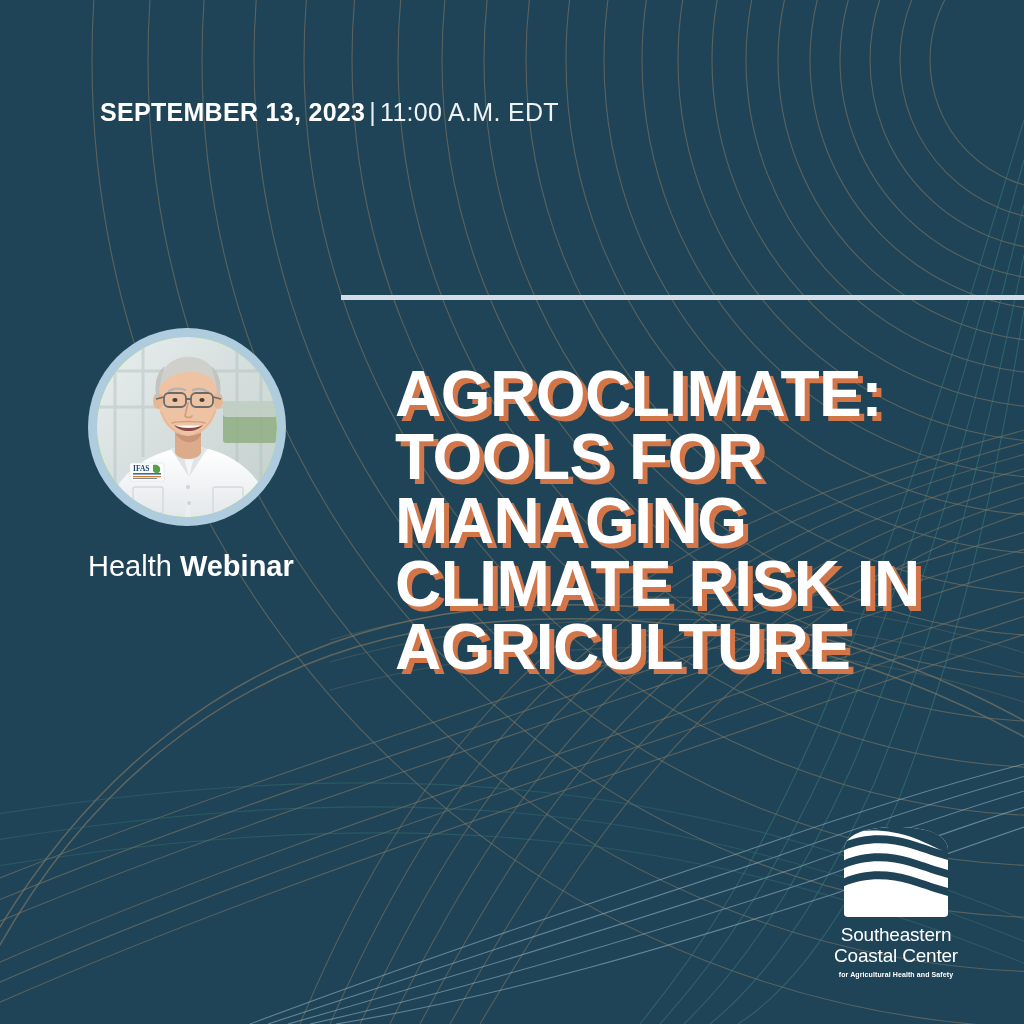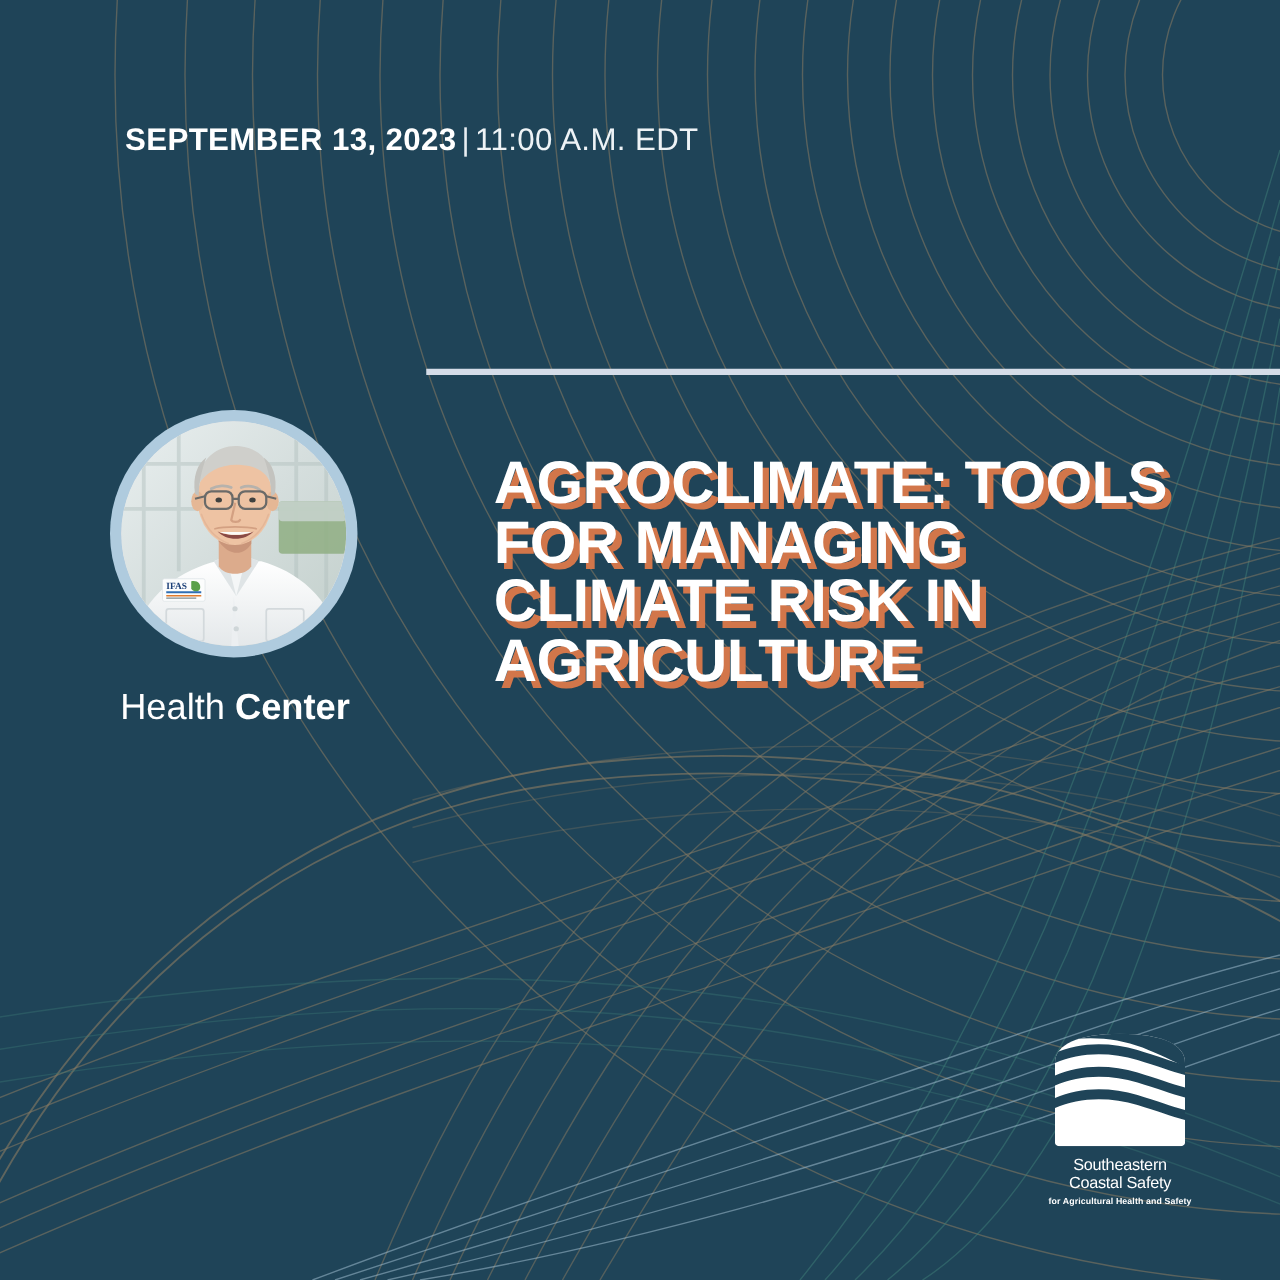--- a/index.html
+++ b/index.html
@@ -63,21 +63,21 @@
     height: 5px;
     background: #d4dce8;
   }
 
   
   #main-title {
     position: absolute;
     left: 395px;
     top: 363px;
     width: 560px;
-    font-size: 48px;
+    font-size: 64px;
     line-height: 0.99;
     font-weight: 700;
     color: #ffffff;
     letter-spacing: -0.5px;
     text-transform: uppercase;
     text-shadow: 5px 5px 0 #d2764a;
     font-stretch: condensed;
   }
 
   
@@ -96,21 +96,21 @@
     background: #afcbde;
     padding: 9px;
   }
 
   #speaker-photo {
     position: relative;
     width: 180px;
     height: 180px;
     border-radius: 50%;
     overflow: hidden;
-    background: #e5e5e5;
+    background: #bef264;
   }
 
   #speaker-name {
     margin-top: 24px;
     text-align: center;
     font-size: 29px;
     color: #ffffff;
     white-space: nowrap;
   }
   #speaker-name .sp-first { font-weight: 400; }
@@ -121,21 +121,21 @@
     position: absolute;
     left: 826px;
     top: 826px;
     width: 140px;
   }
   #org-mark { display: block; width: 112px; height: 92px; margin: 0 auto; }
   #org-name {
     margin-top: 7px;
     text-align: center;
     color: #ffffff;
-    font-size: 13px;
+    font-size: 19px;
     line-height: 1.08;
     font-weight: 400;
     letter-spacing: -0.2px;
   }
   #org-tagline {
     margin-top: 5px;
     text-align: center;
     color: #ffffff;
     font-size: 7px;
     font-weight: 700;
@@ -333,21 +333,21 @@
             <path d="M75 86 C 82 84, 100 84, 108 86" stroke="#d3a082" stroke-width="1.4" fill="none" stroke-linecap="round"></path>
 
             <path d="M64 74 C 68 86, 76 94, 86 98" stroke="#e0b193" stroke-width="1.2" fill="none" opacity="0.7"></path>
             <path d="M118 74 C 114 86, 106 94, 96 98" stroke="#e0b193" stroke-width="1.2" fill="none" opacity="0.7"></path>
           </g>
         </svg>
       </div>
     </div>
     <div id="speaker-name">
       <span class="sp-first">Health</span>
-      <span class="sp-last">Center</span>
+      <span class="sp-last">Webinar</span>
     </div>
   </div>
 
   <div id="org-logo">
     <svg id="org-mark" viewBox="0 0 112 92" xmlns="http://www.w3.org/2000/svg">
       <defs>
         <clipPath id="markClip">
           <path d="M4 24 C 4 10, 22 1, 56 1 C 90 1, 108 10, 108 24 L108 88 C108 90 106 91 104 91 L8 91 C6 91 4 90 4 88 Z"></path>
         </clipPath>
       </defs>
@@ -357,18 +357,18 @@
           <path d="M-6 6 C 18 -6, 56 -8, 86 4 C 104 11, 112 18, 118 24 L118 -10 L-6 -10 Z"></path>
           <path d="M-6 30 C 14 16, 44 14, 70 22 C 90 28, 104 34, 118 36 L118 28 C 104 26, 90 20, 70 14 C 44 6, 14 8, -6 22 Z"></path>
           <path d="M-6 48 C 14 34, 44 32, 70 40 C 90 46, 104 52, 118 54 L118 46 C 104 44, 90 38, 70 32 C 44 24, 14 26, -6 40 Z"></path>
           <path d="M-6 66 C 14 52, 44 50, 70 58 C 90 64, 104 70, 118 72 L118 64 C 104 62, 90 56, 70 50 C 44 42, 14 44, -6 58 Z"></path>
           <path d="M-6 12 C 16 2, 48 2, 74 12 C 94 20, 108 28, 118 32 L118 12 C 104 8, 92 2, 72 -2 C 44 -8, 14 -4, -6 4 Z"></path>
         </g>
       </g>
     </svg>
     <div id="org-name">
       <div>Southeastern</div>
-      <div>Coastal Safety</div>
+      <div>Coastal Center</div>
     </div>
     <div id="org-tagline">for Agricultural Health and Safety</div>
   </div>
 
 </div>
 
 </body></html>

